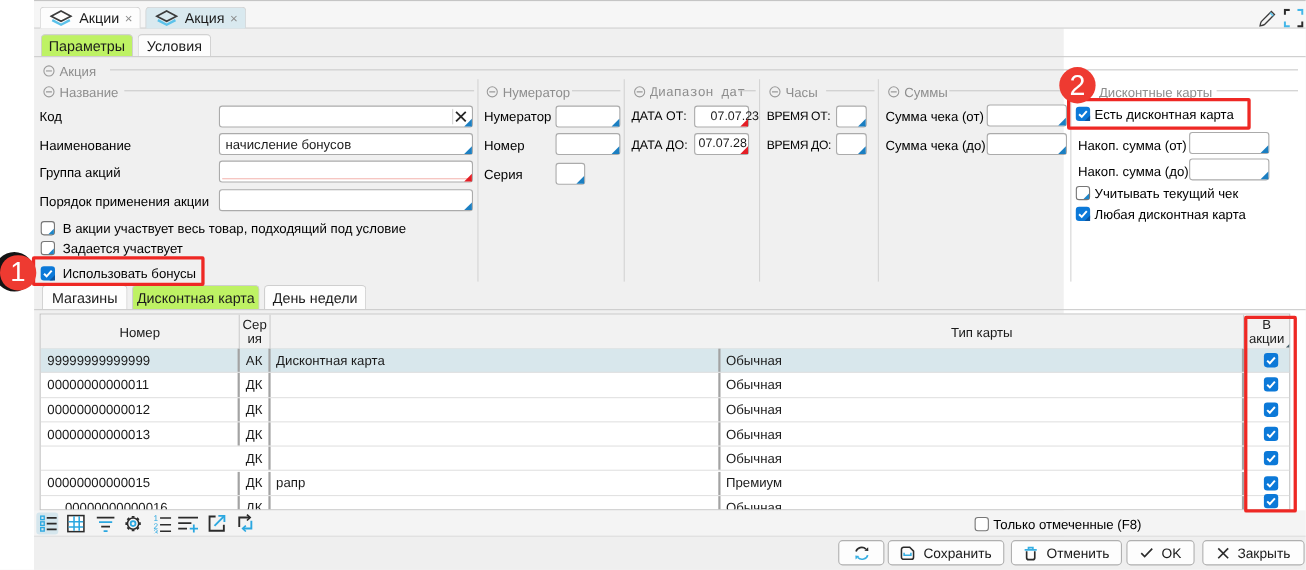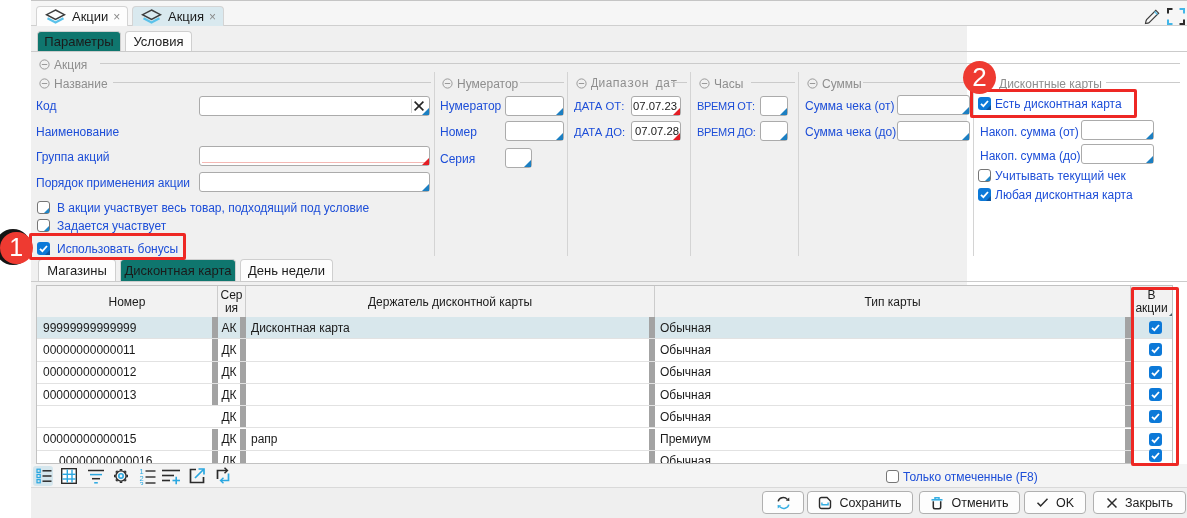--- a/index.html
+++ b/index.html
@@ -1,39 +1,39 @@
 <!DOCTYPE html>
 <html><head><meta charset="utf-8">
 <style>
   html,body{margin:0;padding:0;}
   body{width:1187px;height:518px;background:#fff;font-family:"Liberation Sans",sans-serif;position:relative;overflow:hidden;}
   .app{position:absolute;left:31px;top:0;width:936px;height:518px;background:#f0f0f0;box-sizing:border-box;}
   .abs{position:absolute;}
-  .lbl{position:absolute;font-size:12px;color:#1d4ed8;white-space:nowrap;}
+  .lbl{position:absolute;font-size:12px;color:#000000;white-space:nowrap;}
   .glbl{position:absolute;font-size:12px;color:#8e8e8e;white-space:nowrap;}
   .hline{position:absolute;height:1px;background:#cbcbcb;}
   .vline{position:absolute;width:1px;background:#d4d4d4;}
   .fld{position:absolute;background:#fff;border:1px solid #ababab;border-radius:3px;box-sizing:border-box;font-size:12px;color:#1b1b1b;}
   .fld .tr-b{position:absolute;right:0;bottom:0;width:0;height:0;border-left:7px solid transparent;border-bottom:7px solid #1b7fc2;}
   .fld .tr-r{position:absolute;right:0;bottom:0;width:0;height:0;border-left:7px solid transparent;border-bottom:7px solid #e41e25;}
   .cb{position:absolute;width:13px;height:13px;box-sizing:border-box;border-radius:3px;}
   .cb.off{background:#fff;border:1px solid #767676;}
   .cb.on{background:#0c79d8;}
   .cb.on svg{position:absolute;left:0;top:0;}
   .crn{position:absolute;right:0;bottom:0;width:0;height:0;border-left:5px solid transparent;border-bottom:5px solid #1e86c8;}
   .crn.d{border-bottom-color:#0b55a0;}
   .tab1{position:absolute;top:6px;height:20px;background:#fdfdfd;border:1px solid #d4d4d4;border-bottom:none;border-radius:4px 4px 0 0;box-sizing:border-box;display:flex;align-items:center;font-size:13px;color:#1b1b1b;}
   .tab1.act{background:#d9e9ef;}
   .tab2{position:absolute;background:#fdfdfd;border:1px solid #cfcfcf;border-bottom:none;border-radius:4px 4px 0 0;box-sizing:border-box;display:flex;align-items:center;justify-content:center;font-size:13px;color:#1b1b1b;}
-  .tab2.act{background:#0f766e;}
+  .tab2.act{background:#bef264;}
   .redbox{position:absolute;border:3.5px solid #ee2824;border-radius:2px;box-sizing:border-box;z-index:30;}
   .badge{position:absolute;background:#ee3a31;border-radius:50%;color:#fff;display:flex;align-items:center;justify-content:center;z-index:40;}
   .btn{position:absolute;top:491px;height:23px;background:#fdfdfd;border:1px solid #b0b0b0;border-radius:4px;box-sizing:border-box;display:flex;align-items:center;justify-content:center;font-size:12.5px;color:#1b1b1b;gap:7px;}
   .th{position:absolute;font-size:12px;color:#1b1b1b;display:flex;align-items:center;justify-content:center;text-align:center;box-sizing:border-box;border-right:1px solid #cccccc;}
-  .td{position:absolute;font-size:12px;color:#1b1b1b;display:flex;align-items:center;box-sizing:border-box;border-right:6px solid #a3a3a3;height:100%;}
+  .td{position:absolute;font-size:12px;color:#1b1b1b;display:flex;align-items:center;box-sizing:border-box;border-right:2px solid #a3a3a3;height:100%;}
   .row{position:absolute;left:0;width:1137px;height:22.3px;border-bottom:1px solid #e2e2e2;box-sizing:border-box;}
 </style></head>
 <body>
 <div class="app">
   <div class="abs" style="left:0;top:0;width:1156px;height:1px;background:#c5c5c5;z-index:5;"></div>
 
   <div class="abs" style="left:0;top:0;width:1156px;height:26px;background:#f6f6f6;border-bottom:1px solid #cfcfcf;box-sizing:border-box;"></div>
   <div class="tab1" style="left:5px;width:92px;padding-left:8px;">
     <svg width="21" height="15" viewBox="0 0 21 15">
         <path d="M10.5 1 L19.5 5.7 L10.5 10.4 L1.5 5.7 Z" fill="#fdfdfd" stroke="#3c3c3c" stroke-width="1.5"></path>
@@ -83,20 +83,21 @@
   <div class="lbl" style="left:5px;top:99px;">Код</div>
   <div class="fld" style="left:168px;top:96px;width:231px;height:20px;">
     <div style="position:absolute;right:17px;top:2px;bottom:2px;width:1px;background:#d4d4d4;"></div>
     <svg style="position:absolute;right:4px;top:3px;" width="12" height="12" viewBox="0 0 12 12">
         <line x1="1.6" y1="1.6" x2="10.4" y2="10.4" stroke="#252525" stroke-width="1.6"></line>
         <line x1="10.4" y1="1.6" x2="1.6" y2="10.4" stroke="#252525" stroke-width="1.6"></line>
       </svg>
     <div class="tr-b"></div>
   </div>
   <div class="lbl" style="left:5px;top:125px;">Наименование</div>
+  <div class="fld" style="left:168px;top:121px;width:231px;height:20px;line-height:18px;padding-left:5px;">начисление бонусов<div class="tr-b"></div></div>
   <div class="lbl" style="left:5px;top:150px;">Группа акций</div>
   <div class="fld" style="left:168px;top:146px;width:231px;height:20px;">
     <div style="position:absolute;left:2px;right:2px;bottom:2px;height:1px;background:#f4b8b4;"></div>
     <div class="tr-r"></div>
   </div>
   <div class="lbl" style="left:5px;top:176px;">Порядок применения акции</div>
   <div class="fld" style="left:168px;top:172px;width:231px;height:20px;">
       <div class="tr-b"></div>
     </div>
 
@@ -144,21 +145,21 @@
       <div class="tr-b"></div>
     </div>
 
   <svg class="abs" style="left:545px;top:78px;" width="11" height="11" viewBox="0 0 11 11">
       <circle cx="5.5" cy="5.5" r="4.6" fill="none" stroke="#9a9a9a" stroke-width="1"></circle>
       <line x1="2.8" y1="5.5" x2="8.2" y2="5.5" stroke="#9a9a9a" stroke-width="1"></line>
     </svg>
   <div class="glbl" style="left:560px;top:77px;font-family:Liberation Mono, monospace;">Диапазон дат</div>
   <div class="hline" style="left:640px;top:82px;width:16px;"></div>
   <div class="lbl" style="left:543px;top:100px;font-size:11.3px;">ДАТА ОТ:</div>
-  <div class="fld" style="left:600px;top:96px;width:50px;height:20px;line-height:18px;padding-left:1px;font-size:11.3px;">07.07.23<div class="tr-r"></div></div>
+  <div class="fld" style="left:600px;top:96px;width:50px;height:20px;line-height:18px;padding-left:14px;font-size:11.3px;">07.07.23<div class="tr-r"></div></div>
   <div class="lbl" style="left:543px;top:126px;font-size:11.3px;">ДАТА ДО:</div>
   <div class="fld" style="left:600px;top:121px;width:50px;height:20px;line-height:18px;padding-left:3px;font-size:11.3px;">07.07.28<div class="tr-r"></div></div>
 
   <svg class="abs" style="left:668px;top:78px;" width="11" height="11" viewBox="0 0 11 11">
       <circle cx="5.5" cy="5.5" r="4.6" fill="none" stroke="#9a9a9a" stroke-width="1"></circle>
       <line x1="2.8" y1="5.5" x2="8.2" y2="5.5" stroke="#9a9a9a" stroke-width="1"></line>
     </svg>
   <div class="glbl" style="left:683px;top:77px;">Часы</div>
   <div class="hline" style="left:720px;top:82px;width:44px;"></div>
   <div class="lbl" style="left:666px;top:100px;font-size:11px;letter-spacing:-0.3px;">ВРЕМЯ ОТ:</div>
@@ -219,21 +220,20 @@
   <div class="tab2" style="left:7px;top:259px;width:78px;height:22px;">Магазины</div>
   <div class="tab2 act" style="left:89px;top:259px;width:116px;height:22px;">Дисконтная карта</div>
   <div class="tab2" style="left:209px;top:259px;width:93px;height:22px;">День недели</div>
   <div class="hline" style="left:0;top:281px;width:1156px;"></div>
 
   <div class="abs" style="left:5px;top:285px;width:1137px;height:178.5px;background:#fff;border:1px solid #c2c2c2;box-sizing:border-box;overflow:hidden;">
 
     <div class="abs" style="left:0;top:0;width:1135px;height:31px;background:#f2f2f2;border-bottom:1px solid #c2c2c2;">
       <div class="th" style="left:0;top:0;width:181px;height:31px;">Номер</div>
       <div class="th" style="left:181px;top:0;width:28px;height:31px;line-height:13px;">Сер<br>ия</div>
-      <div class="th" style="left:209px;top:0;width:409px;height:31px;">Держатель дисконтной карты</div>
       <div class="th" style="left:618px;top:0;width:476px;height:31px;">Тип карты</div>
       <div class="th" style="left:1094px;top:0;width:41px;height:31px;border-right:none;line-height:13px;">В<br>акции</div>
       <div class="abs" style="left:1132px;top:25px;width:0;height:0;border-left:5.5px solid transparent;border-bottom:5.5px solid #47606b;"></div>
     </div>
 
     <div class="row" style="top:31px;background:#d8e7ec;">
       <div class="td" style="left:0;width:181px;padding-left:6px;">99999999999999</div>
       <div class="td" style="left:181px;width:28px;justify-content:center;">АК</div>
       <div class="td" style="left:209px;width:409px;padding-left:5px;">Дисконтная карта</div>
       <div class="td" style="left:618px;width:476px;padding-left:5px;">Обычная</div>

